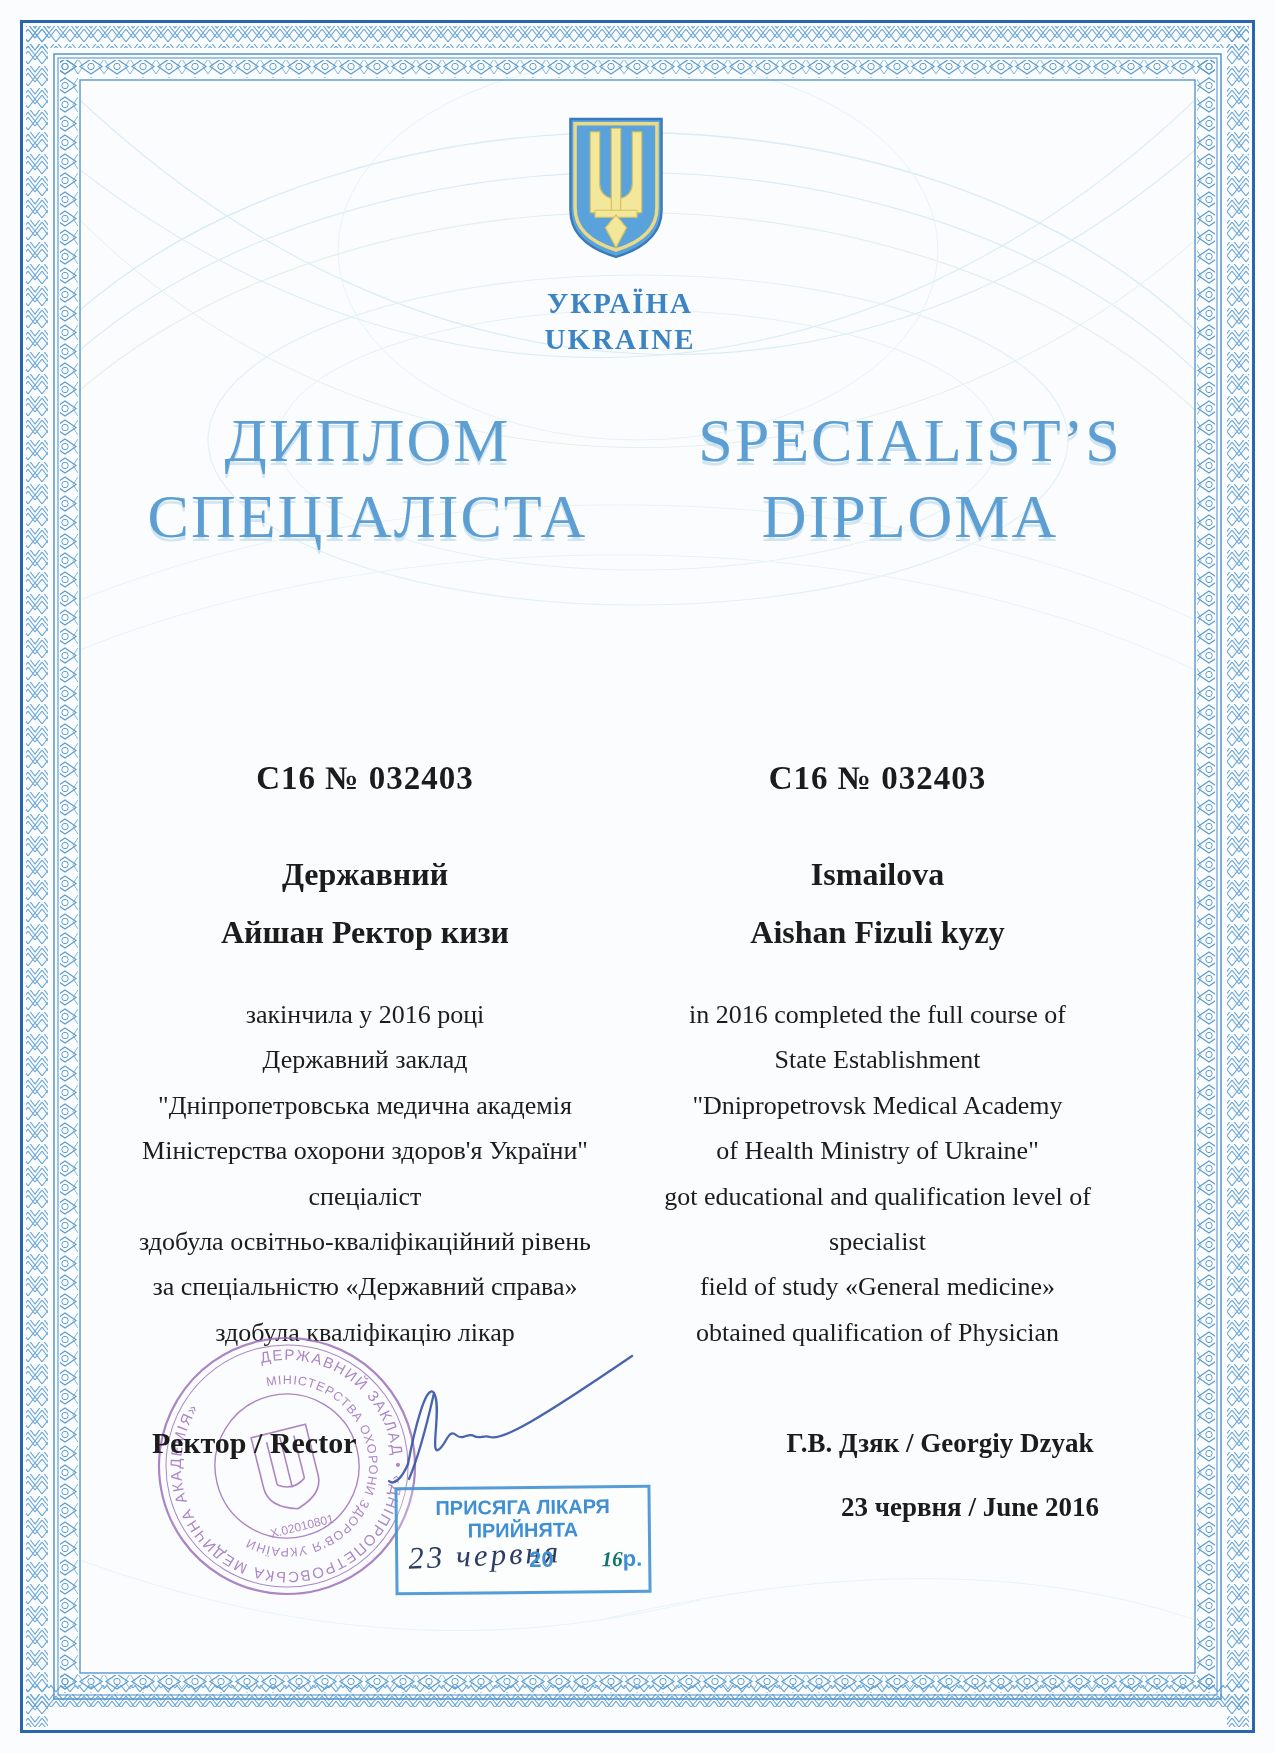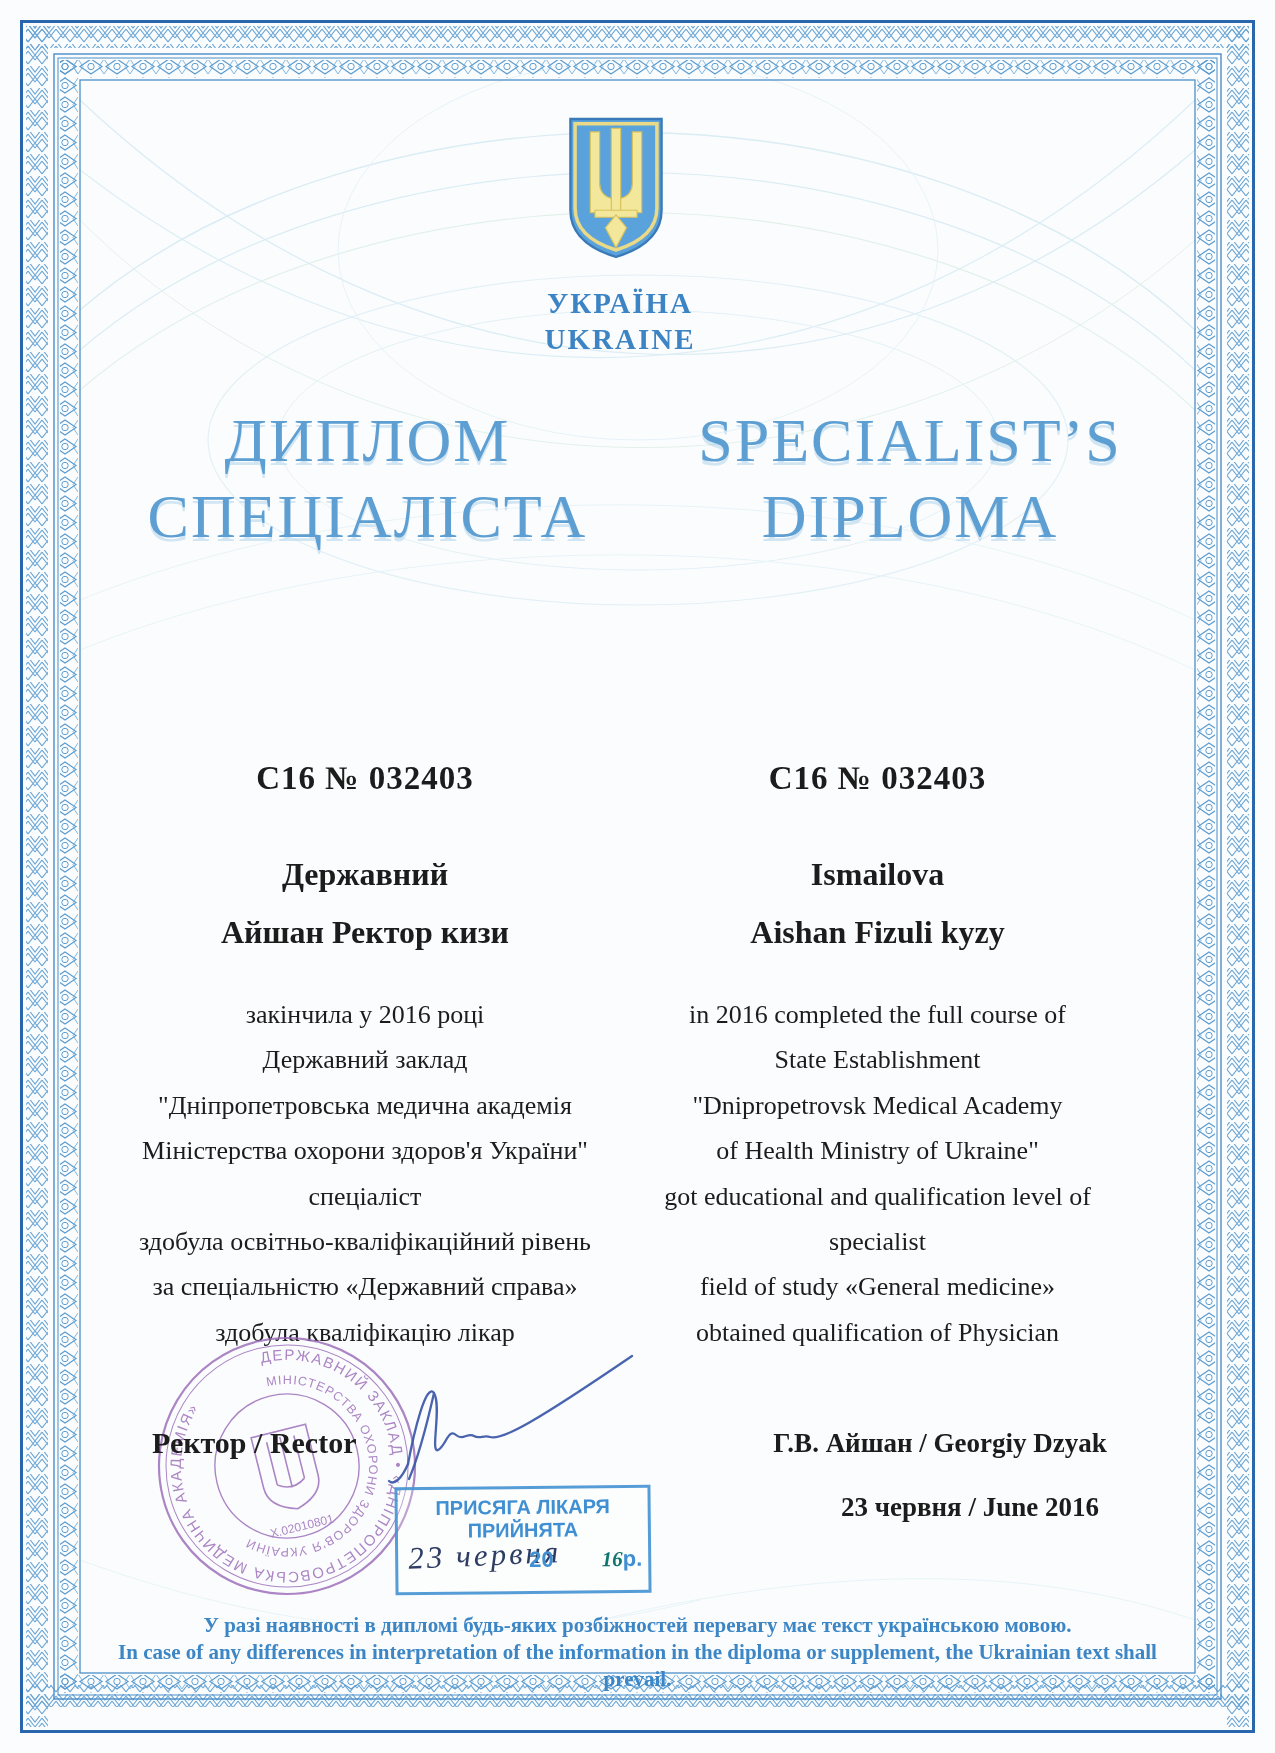--- a/index.html
+++ b/index.html
@@ -193,21 +193,17 @@
   <div class="abs rector">Ректор / Rector</div>
 
   <div class="abs stamp">
     <div class="stamp-line1">ПРИСЯГА ЛІКАРЯ ПРИЙНЯТА</div>
     <div class="stamp-hand">23 червня</div>
     <div class="stamp-year">
       <span>20</span><span class="hw">16</span><span>р.</span>
     </div>
   </div>
 
-  <div class="abs rector-name">Г.В. Айшан / Georgiy Dzyak</div>
+  <div class="abs rector-name">Г.В. Дзяк / Georgiy Dzyak</div>
   <div class="abs sign-date">23 червня / June 2016</div>
 
-  <div class="abs footer">
-    <div class="f1">У разі наявності в дипломі будь-яких розбіжностей перевагу має текст українською мовою.</div>
-    <div class="f2">In case of any differences in interpretation of the information in the diploma or supplement, the Ukrainian text shall prevail.</div>
-  </div>
 
 </div>
 
 </body></html>

